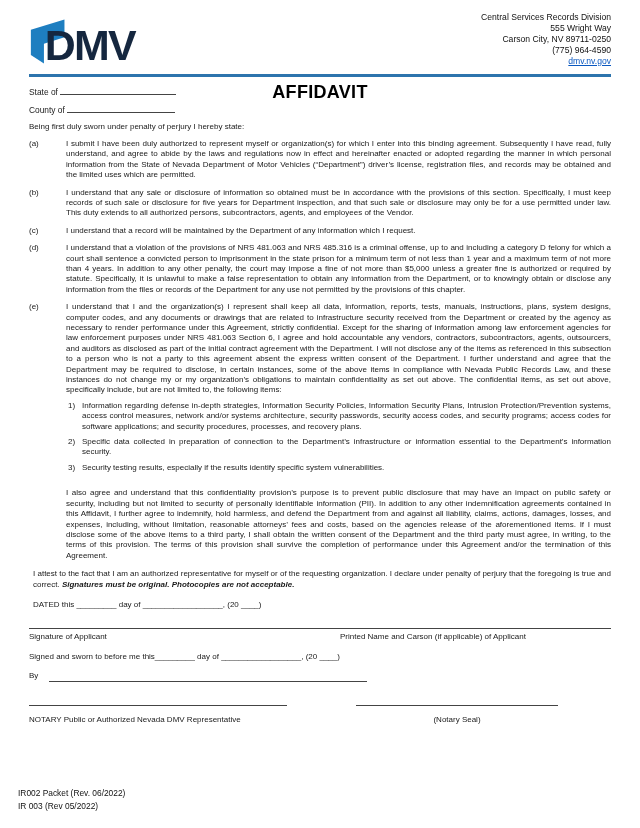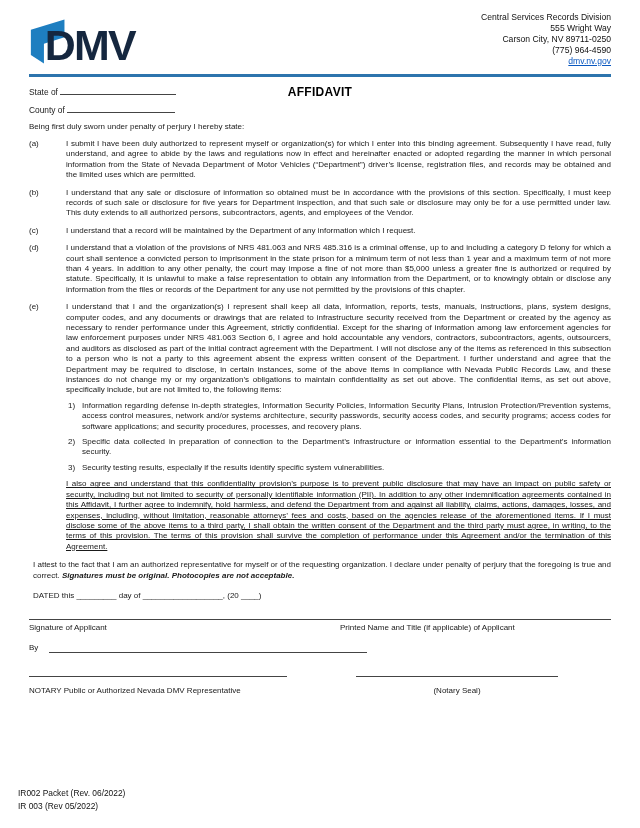--- a/index.html
+++ b/index.html
@@ -25,32 +25,32 @@
   .title-row { position: relative; margin-top: 9px; height: 34px; }
   .jurat > div { margin-bottom: 7px; font-size: 8.4px; }
   .blank {
     display: inline-block;
     border-bottom: 1px solid #444;
     height: 9px;
     vertical-align: baseline;
   }
   .doc-title {
     position: absolute; left: 50%; top: 1px; transform: translateX(-50%);
-    font-size: 12px; font-weight: bold; letter-spacing: 0.3px; color: #000;
+    font-size: 18px; font-weight: bold; letter-spacing: 0.3px; color: #000;
   }
 
   .intro { margin-top: 2px; }
 
   .clause { display: flex; margin-top: 7px; }
   .clause-label { flex: 0 0 37px; }
   .clause-body { flex: 1; text-align: justify; }
   .subitem { display: flex; margin-top: 5px; margin-left: 2px; }
   .subitem-num { flex: 0 0 14px; }
   .subitem-text { flex: 1; text-align: justify; }
-  .e-tail { margin-top: 6px; text-align: justify; text-decoration: underline; }
+  .e-tail { margin-top: 15px; text-align: justify; }
 
   .attest { margin-top: 8px; text-align: justify; padding-left: 4px; }
   .attest .em { font-weight: bold; font-style: italic; }
 
   .dated { margin-top: 10px; padding-left: 4px; }
 
   .fullline { border-bottom: 1px solid #444; height: 11px; margin-top: 8px; }
   .two-col { display: flex; margin-top: 3px; gap: 16px; }
   .two-col .left-col { flex: 0 0 295px; }
   .two-col .right-col { flex: 1; }
@@ -150,23 +150,24 @@
   <div class="attest">
     <span>I attest to the fact that I am an authorized representative for myself or of the requesting organization. I declare under penalty of perjury that the foregoing is true and correct.</span>
     <span class="em">Signatures must be original. Photocopies are not acceptable.</span>
   </div>
 
   <div class="dated">DATED this _________ day of __________________, (20 ____)</div>
 
   <div class="fullline"></div>
   <div class="two-col">
     <div class="left-col">Signature of Applicant</div>
-    <div class="right-col">Printed Name and Title (if applicable) of Applicant</div>
+    <div class="right-col">Printed Name and Carson (if applicable) of Applicant</div>
   </div>
 
+  <div class="sworn">Signed and sworn to before me this_________ day of __________________, (20 ____)</div>
 
   <div class="by-row">
     <span>By</span>
     <span class="by-blank"></span>
   </div>
 
   <div class="notary-lines">
     <div class="nl-left"></div>
     <div class="nl-right"></div>
   </div>

